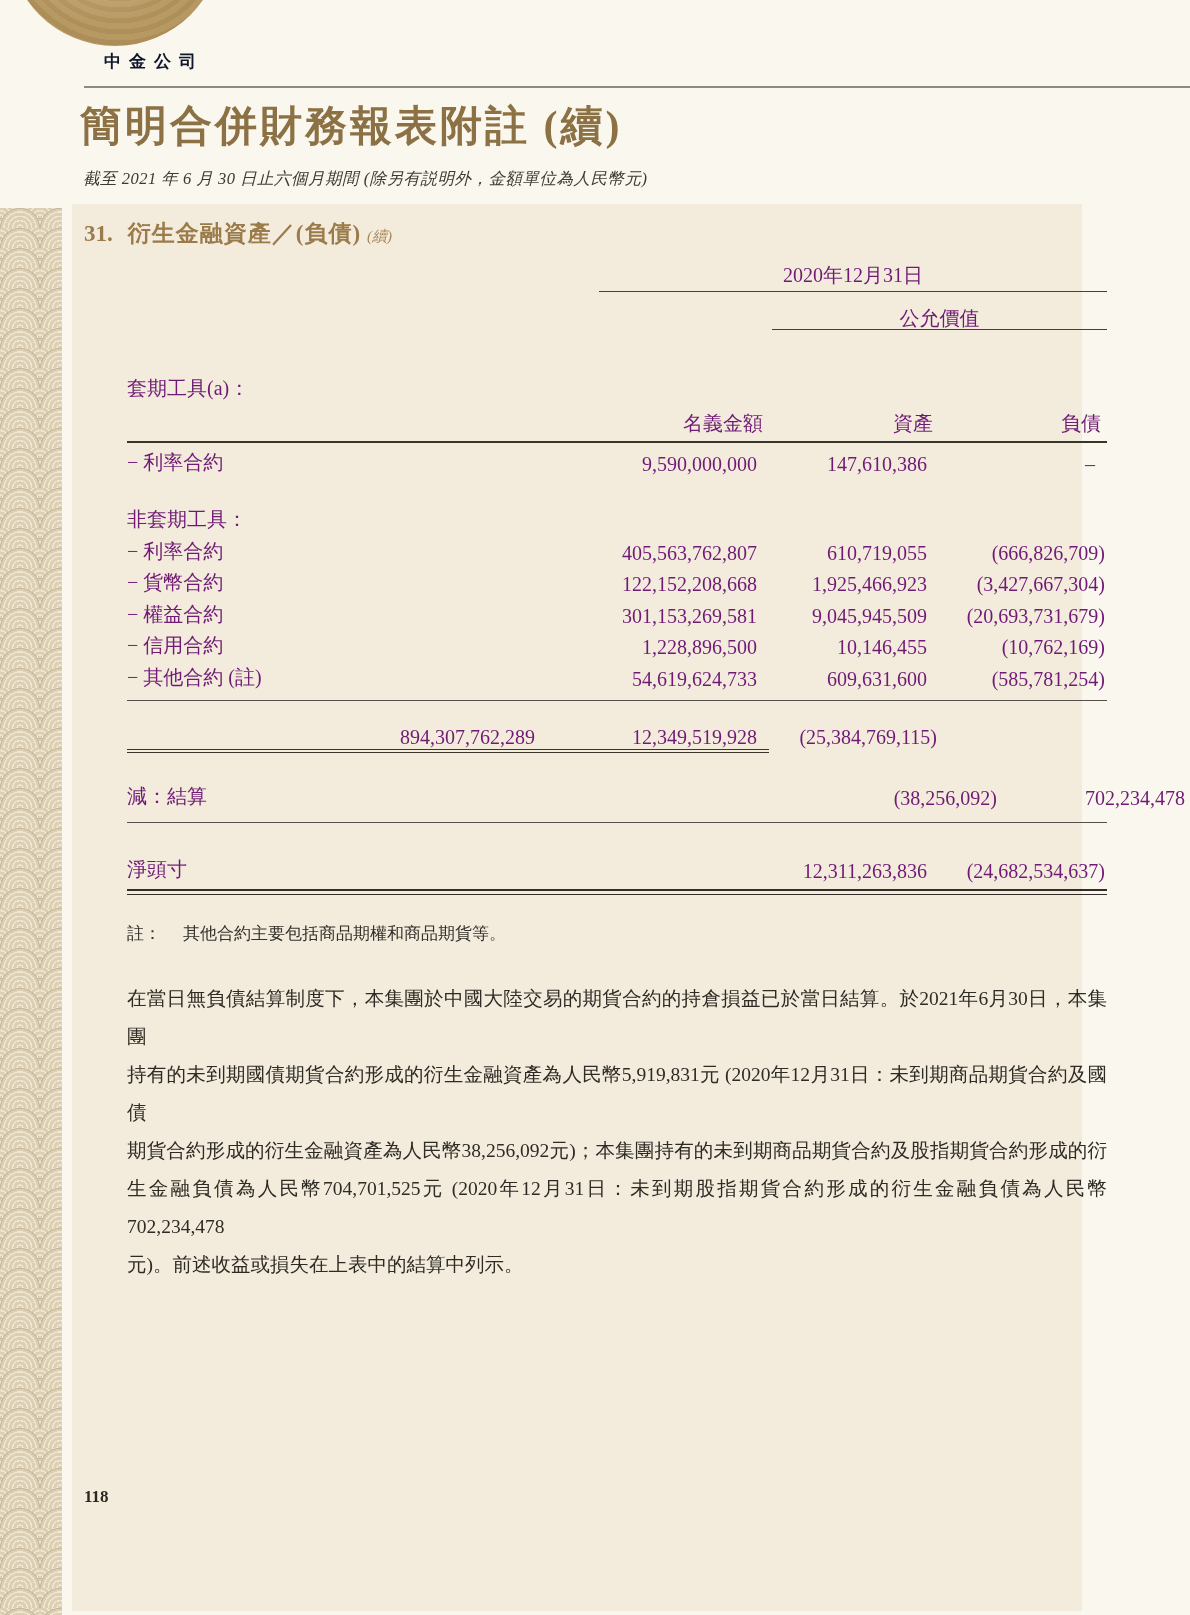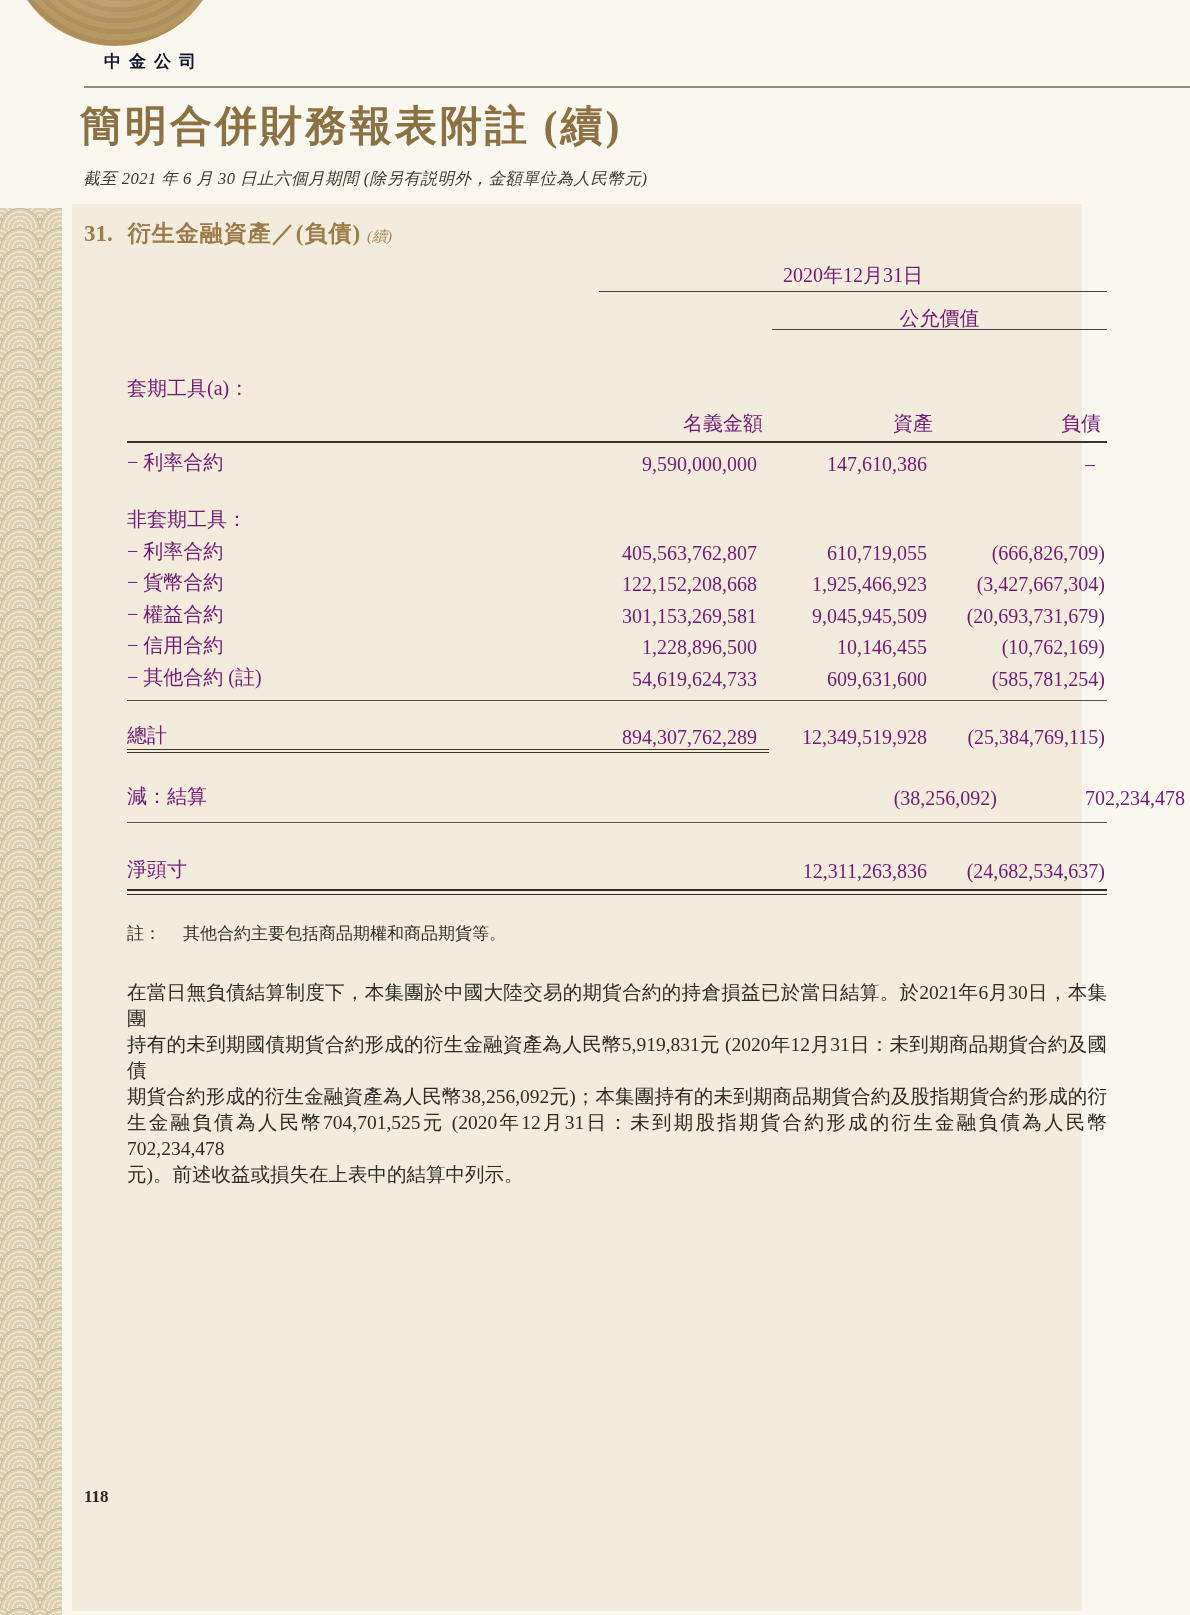--- a/index.html
+++ b/index.html
@@ -72,21 +72,21 @@
   .r-total{margin-top:12px; height:36px;}
   .dline-part{width:642px; height:2.5px; border-top:1.5px solid #39352d; border-bottom:1px solid #39352d; box-sizing:content-box;}
   .r-less{margin-top:24px; height:33px;gap:30px;}
   .sline2{height:0; border-top:1px solid #55514a; margin-top:12px;}
   .r-net{margin-top:24px; height:36px;}
   .dline-full{height:2.8px; border-top:2.5px solid #332f28; border-bottom:1.2px solid #332f28; margin-top:6px;}
   
   .note{position:absolute; left:55px; top:718px; font-size:17px; color:#33302a;}
   .note .nlabel{margin-right:22px;}
   .body-par{position:absolute; left:55px; top:776px; width:980px; font-size:19.5px;
-            line-height:26px; color:#2e2a24;}
+            line-height:38px; color:#2e2a24;}
   .pline{text-align:justify; text-align-last:justify;}
   .pline.last{text-align-last:left;}
 </style>
 </head>
 <body>
 
 <div class="page">
 
   <div class="circle-logo"></div>
   <div class="brand">中金公司</div>
@@ -166,21 +166,20 @@
       <div class="trow r-data">
         <div class="cell">− 其他合約 (註)</div>
         <div class="cell num">54,619,624,733</div>
         <div class="cell num">609,631,600</div>
         <div class="cell num neg">(585,781,254)</div>
       </div>
 
       <div class="sline"></div>
 
       <div class="trow r-total">
-        <div class="cell">總計</div>
         <div class="cell num">894,307,762,289</div>
         <div class="cell num">12,349,519,928</div>
         <div class="cell num neg">(25,384,769,115)</div>
       </div>
 
       <div class="dline-part"></div>
 
       <div class="trow r-less">
         <div class="cell">減：結算</div>
         <div class="cell num"></div>

